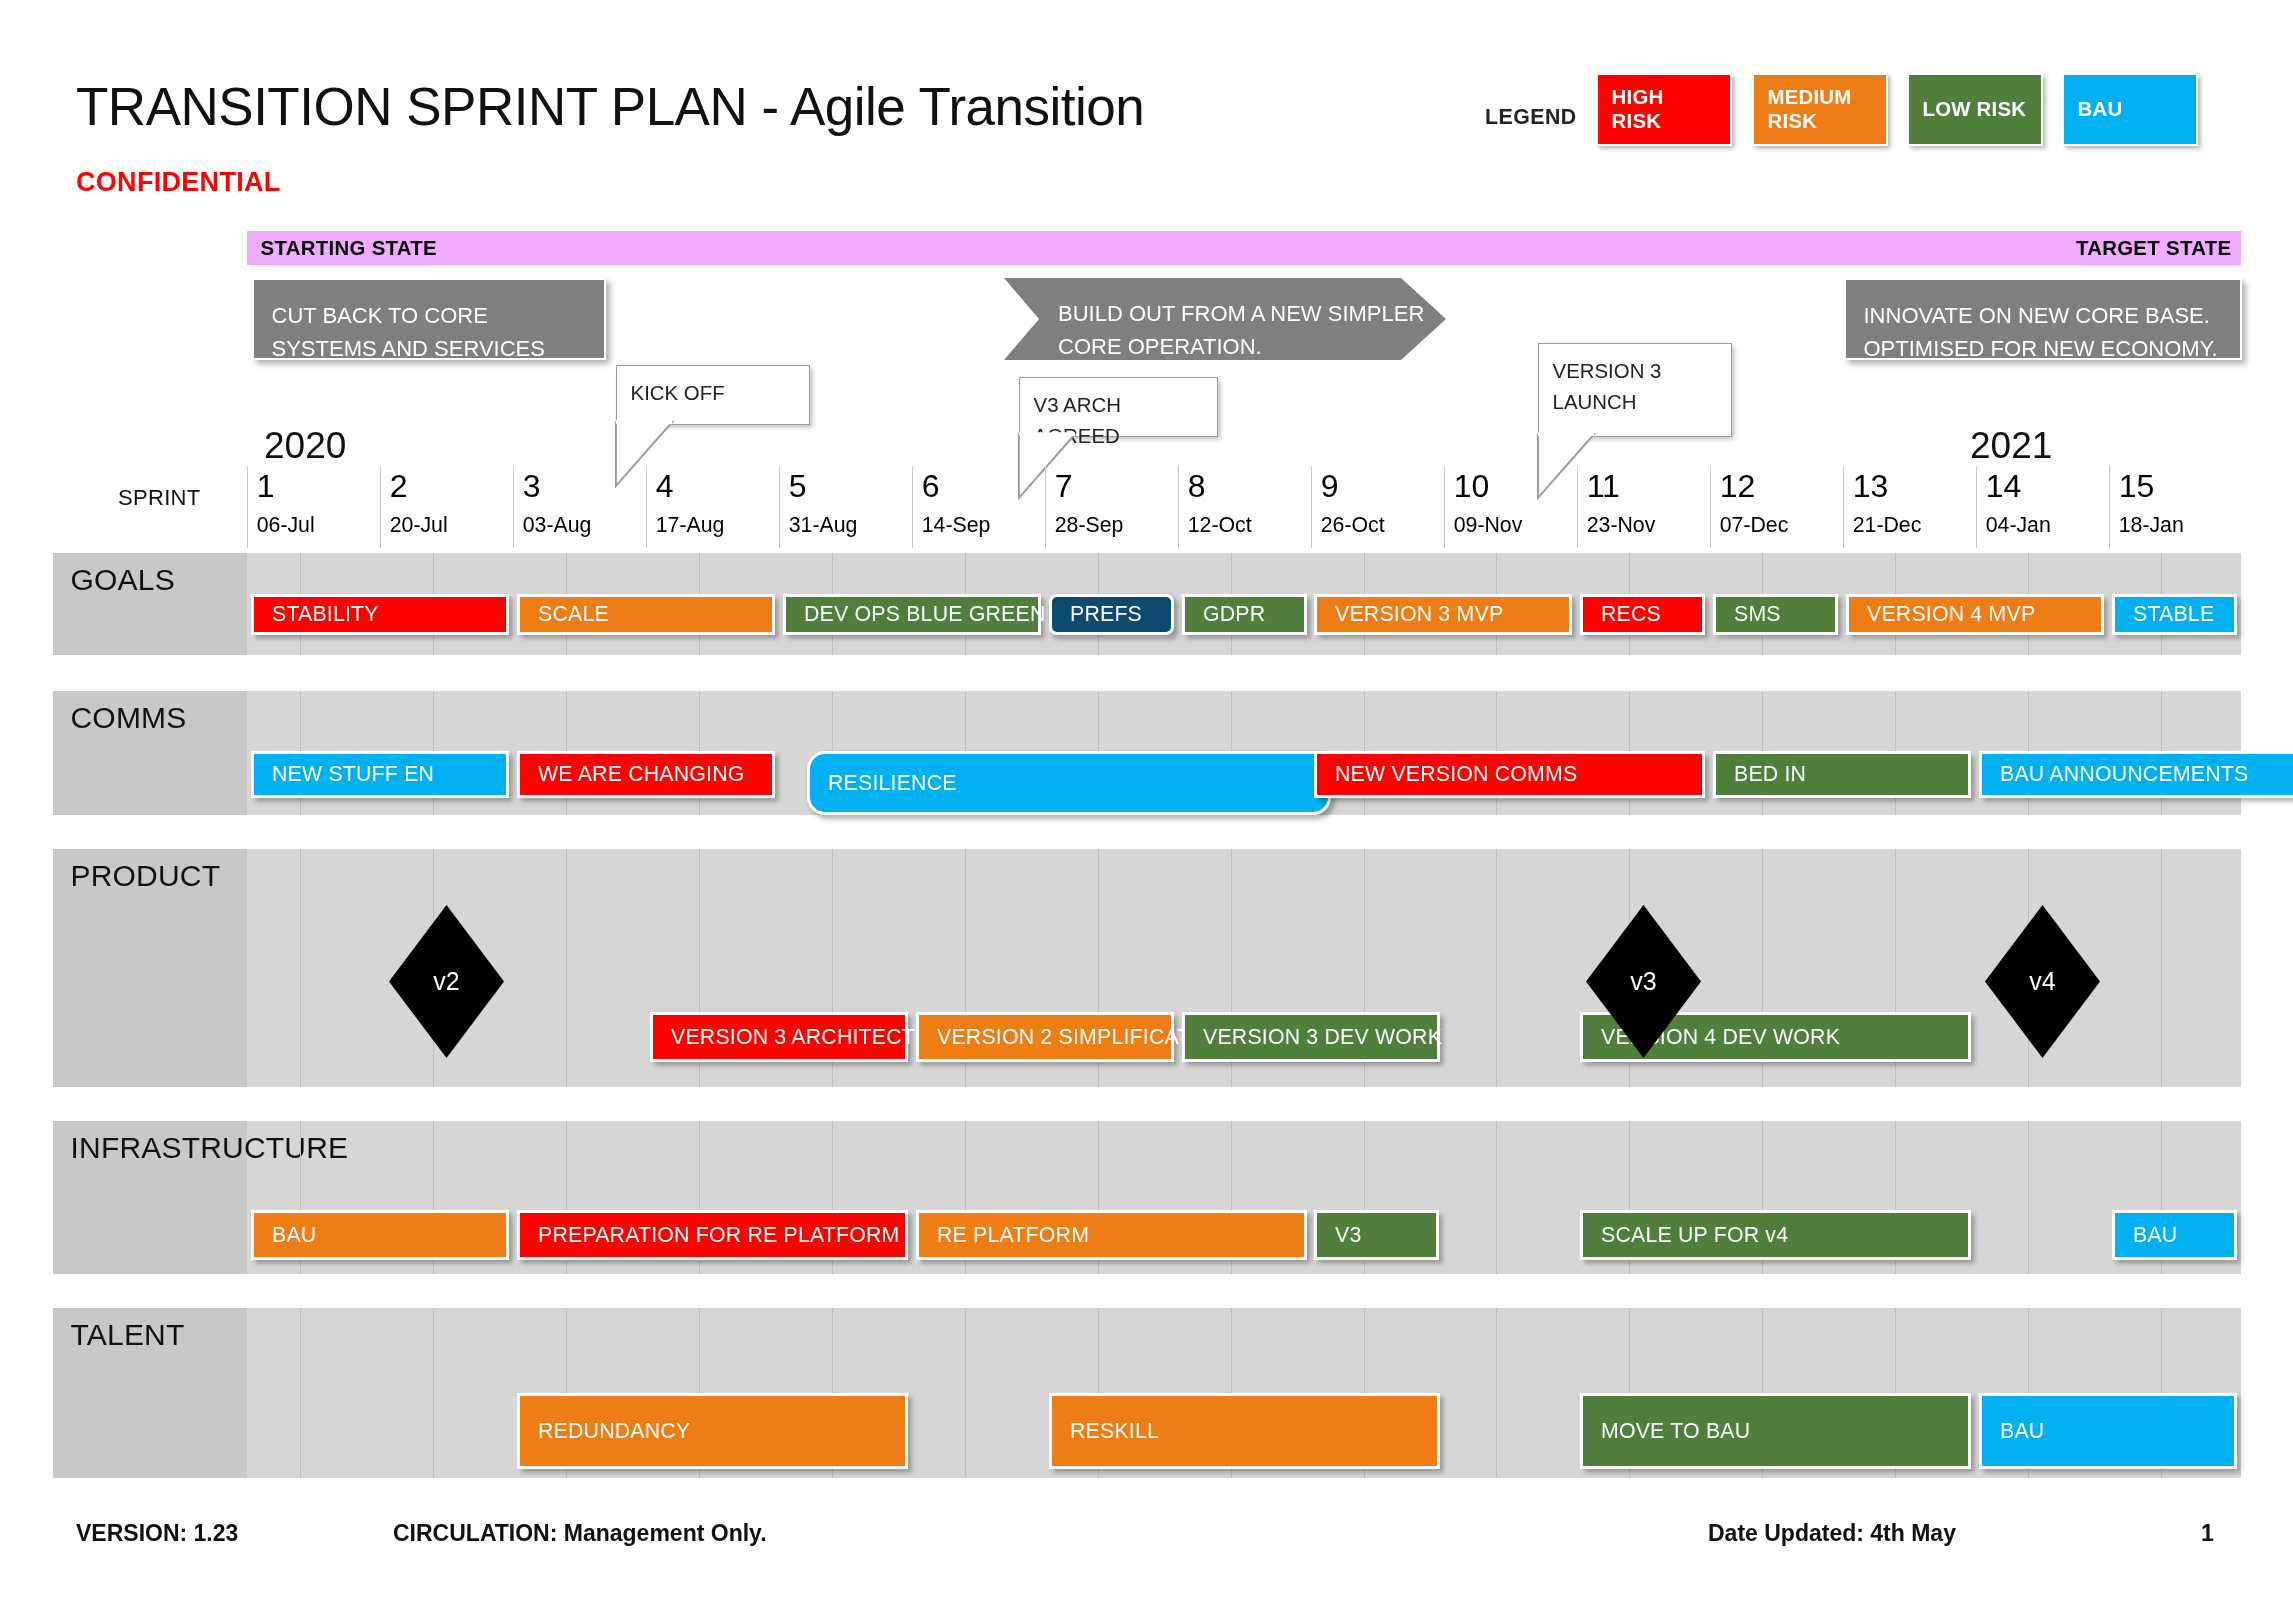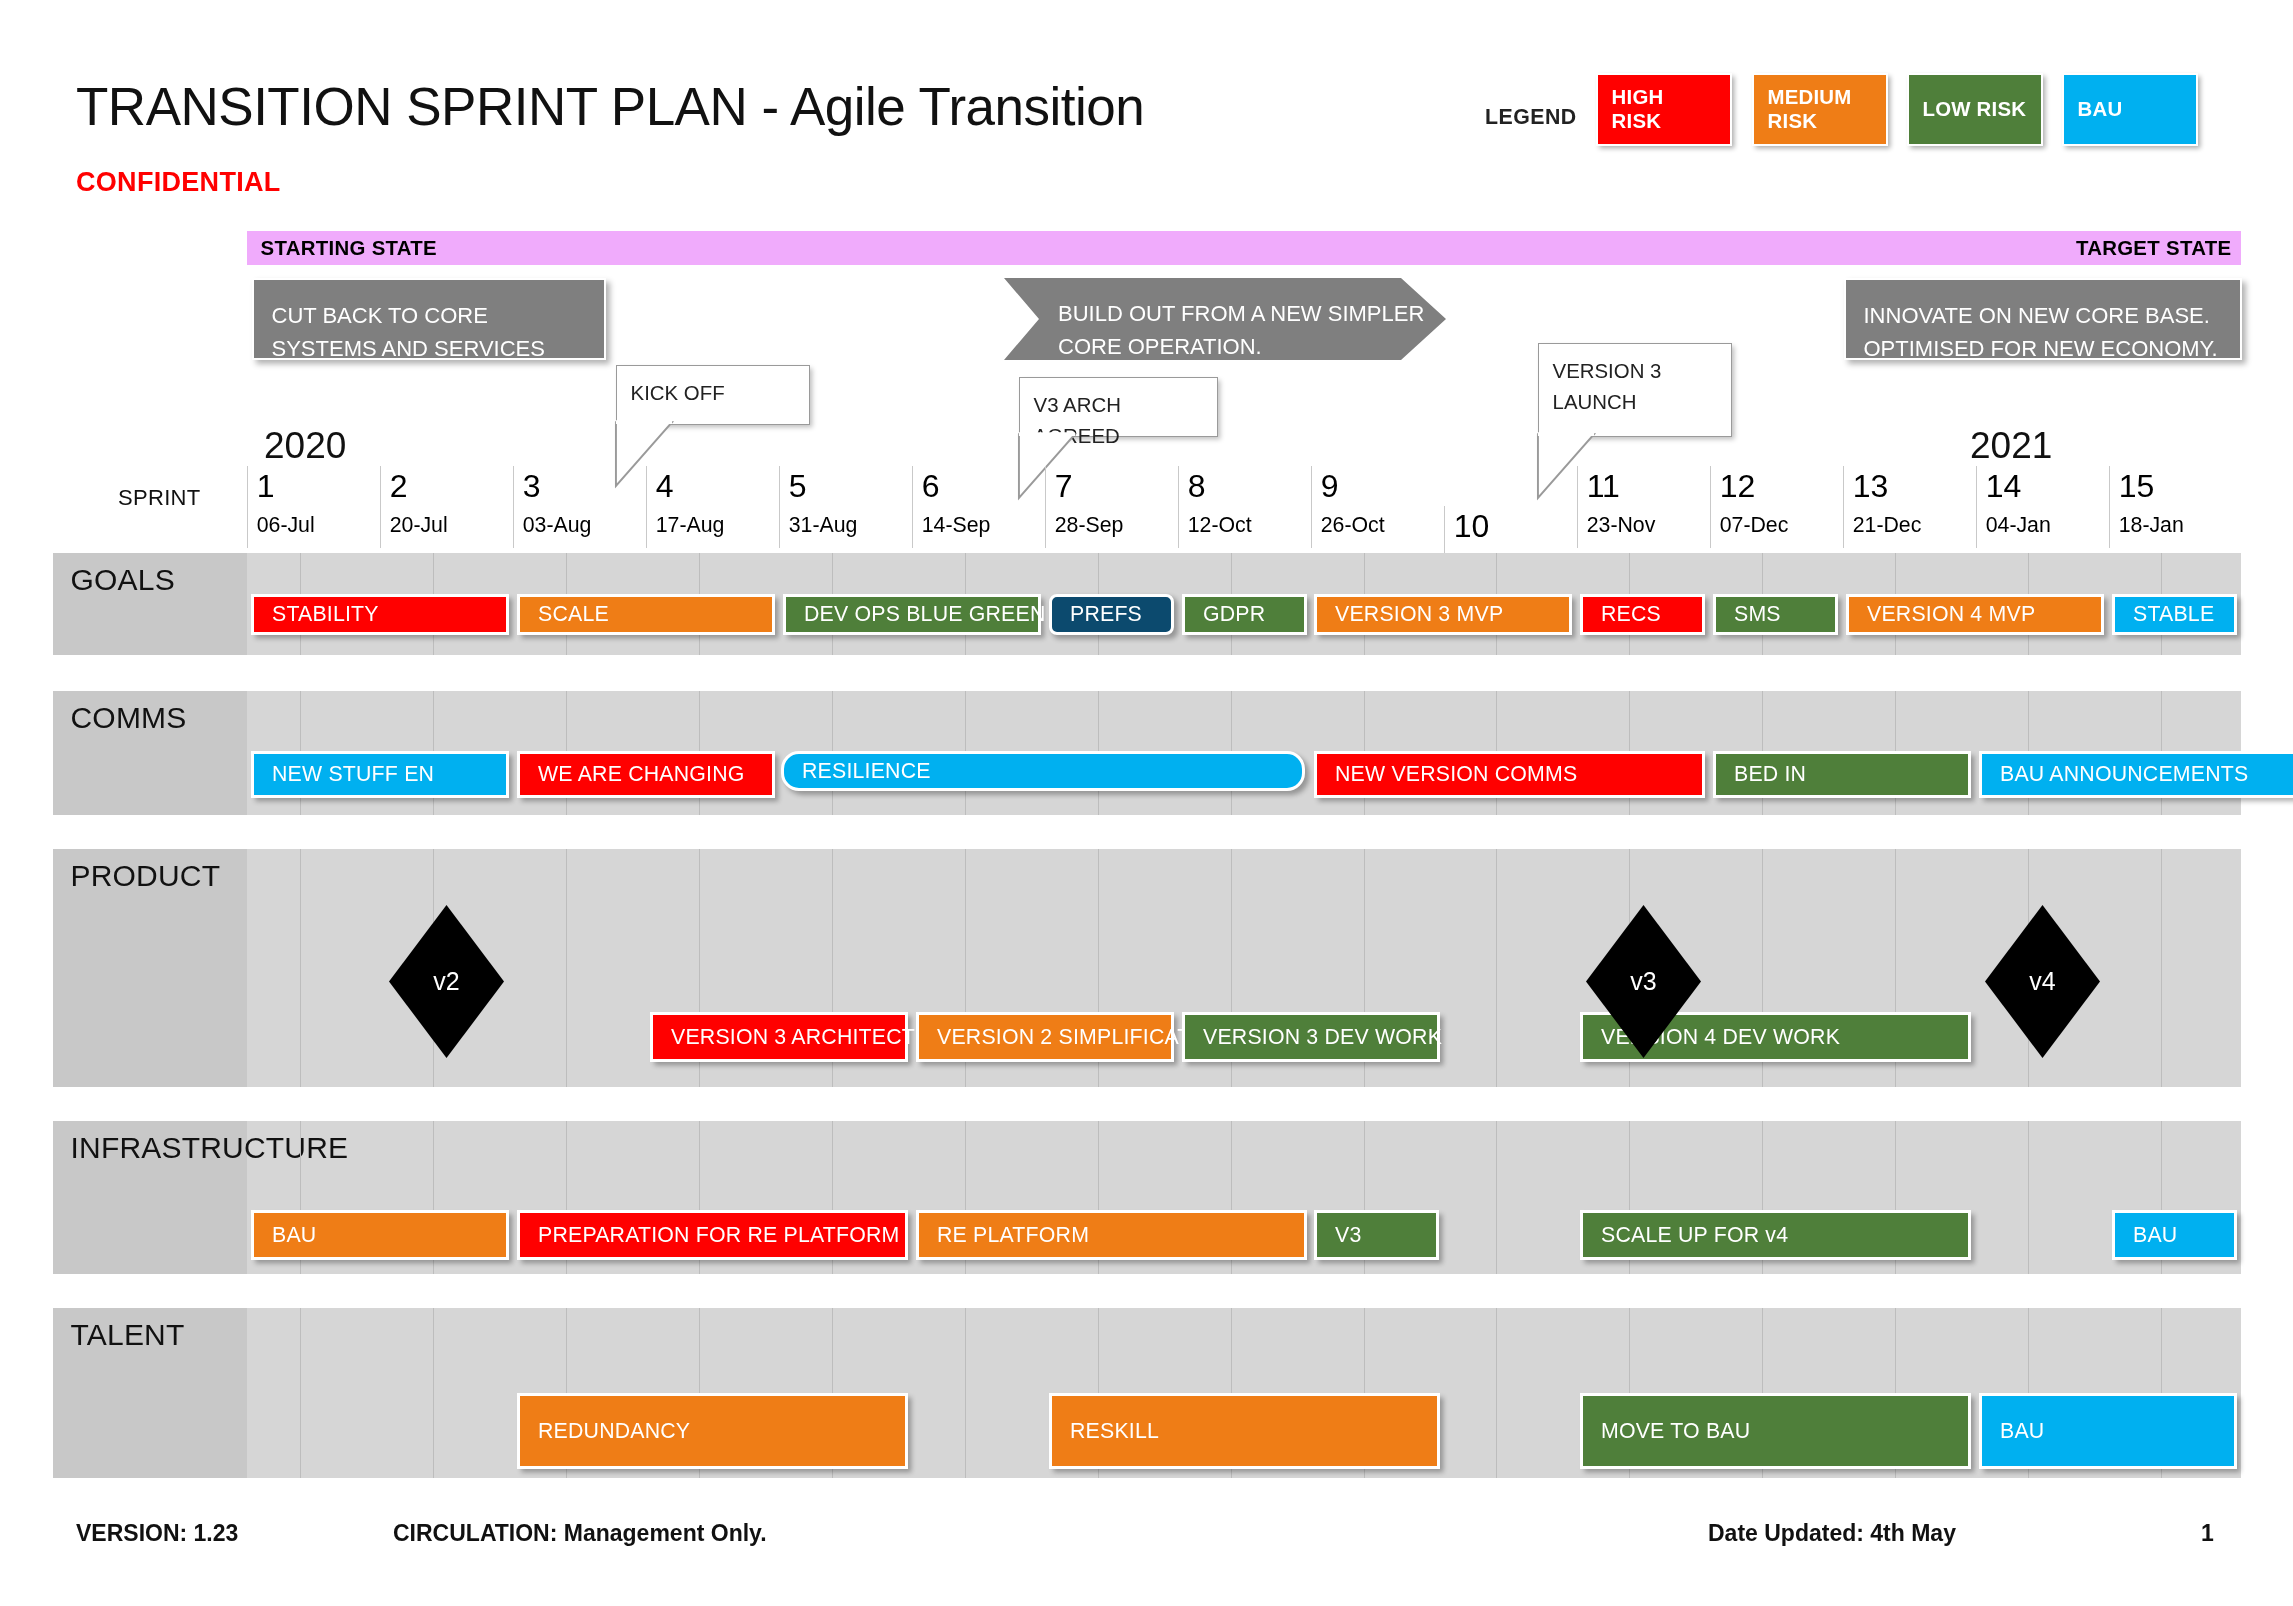--- a/index.html
+++ b/index.html
@@ -192,21 +192,21 @@
       <div class="date">28-Sep</div>
     </div>
     <div class="sprint-col" style="left: 1178px; width: 133px;">
       <div class="num">8</div>
       <div class="date">12-Oct</div>
     </div>
     <div class="sprint-col" style="left: 1311px; width: 133px;">
       <div class="num">9</div>
       <div class="date">26-Oct</div>
     </div>
-    <div class="sprint-col" style="left: 1444px; width: 133px; margin-top: 40px;">
+    <div class="sprint-col" style="left: 1444px; width: 133px;">
       <div class="num">10</div>
       <div class="date">09-Nov</div>
     </div>
     <div class="sprint-col" style="left: 1577px; width: 133px;">
       <div class="num">11</div>
       <div class="date">23-Nov</div>
     </div>
     <div class="sprint-col" style="left: 1710px; width: 133px;">
       <div class="num">12</div>
       <div class="date">07-Dec</div>
@@ -272,21 +272,21 @@
         <div style="left: 1064px;"></div>
         <div style="left: 1196px;"></div>
         <div style="left: 1329px;"></div>
         <div style="left: 1462px;"></div>
         <div style="left: 1595px;"></div>
         <div style="left: 1728px;"></div>
         <div style="left: 1861px;"></div>
       </div>
       <div class="bar" style="left: 198px; width: 258px; top: 60px; height: 47px; background: rgb(0, 176, 240);">NEW STUFF EN</div>
       <div class="bar" style="left: 464px; width: 258px; top: 60px; height: 47px; background: rgb(255, 0, 0);">WE ARE CHANGING</div>
-      <div class="bar" style="left: 728px; width: 524px; top: 60px; height: 40px; background: rgb(0, 176, 240); border-radius: 18px;">RESILIENCE</div>
+      <div class="bar" style="left: 754px; width: 524px; top: 60px; height: 64px; background: rgb(0, 176, 240); border-radius: 18px;">RESILIENCE</div>
       <div class="bar" style="left: 1261px; width: 391px; top: 60px; height: 47px; background: rgb(255, 0, 0);">NEW VERSION COMMS</div>
       <div class="bar" style="left: 1660px; width: 258px; top: 60px; height: 47px; background: rgb(79, 127, 58);">BED IN</div>
       <div class="bar" style="left: 1926px; width: 391px; top: 60px; height: 47px; background: rgb(0, 176, 240);">BAU ANNOUNCEMENTS</div>
     </div>
     <div class="rowband" style="top: 849px; width: 2188px; height: 238px;">
       <div class="inner" style="left: 194px;"></div>
       <div class="rowlabel">PRODUCT</div>
       <div class="gridlines">
         <div style="left: 0px;"></div>
         <div style="left: 133px;"></div>

